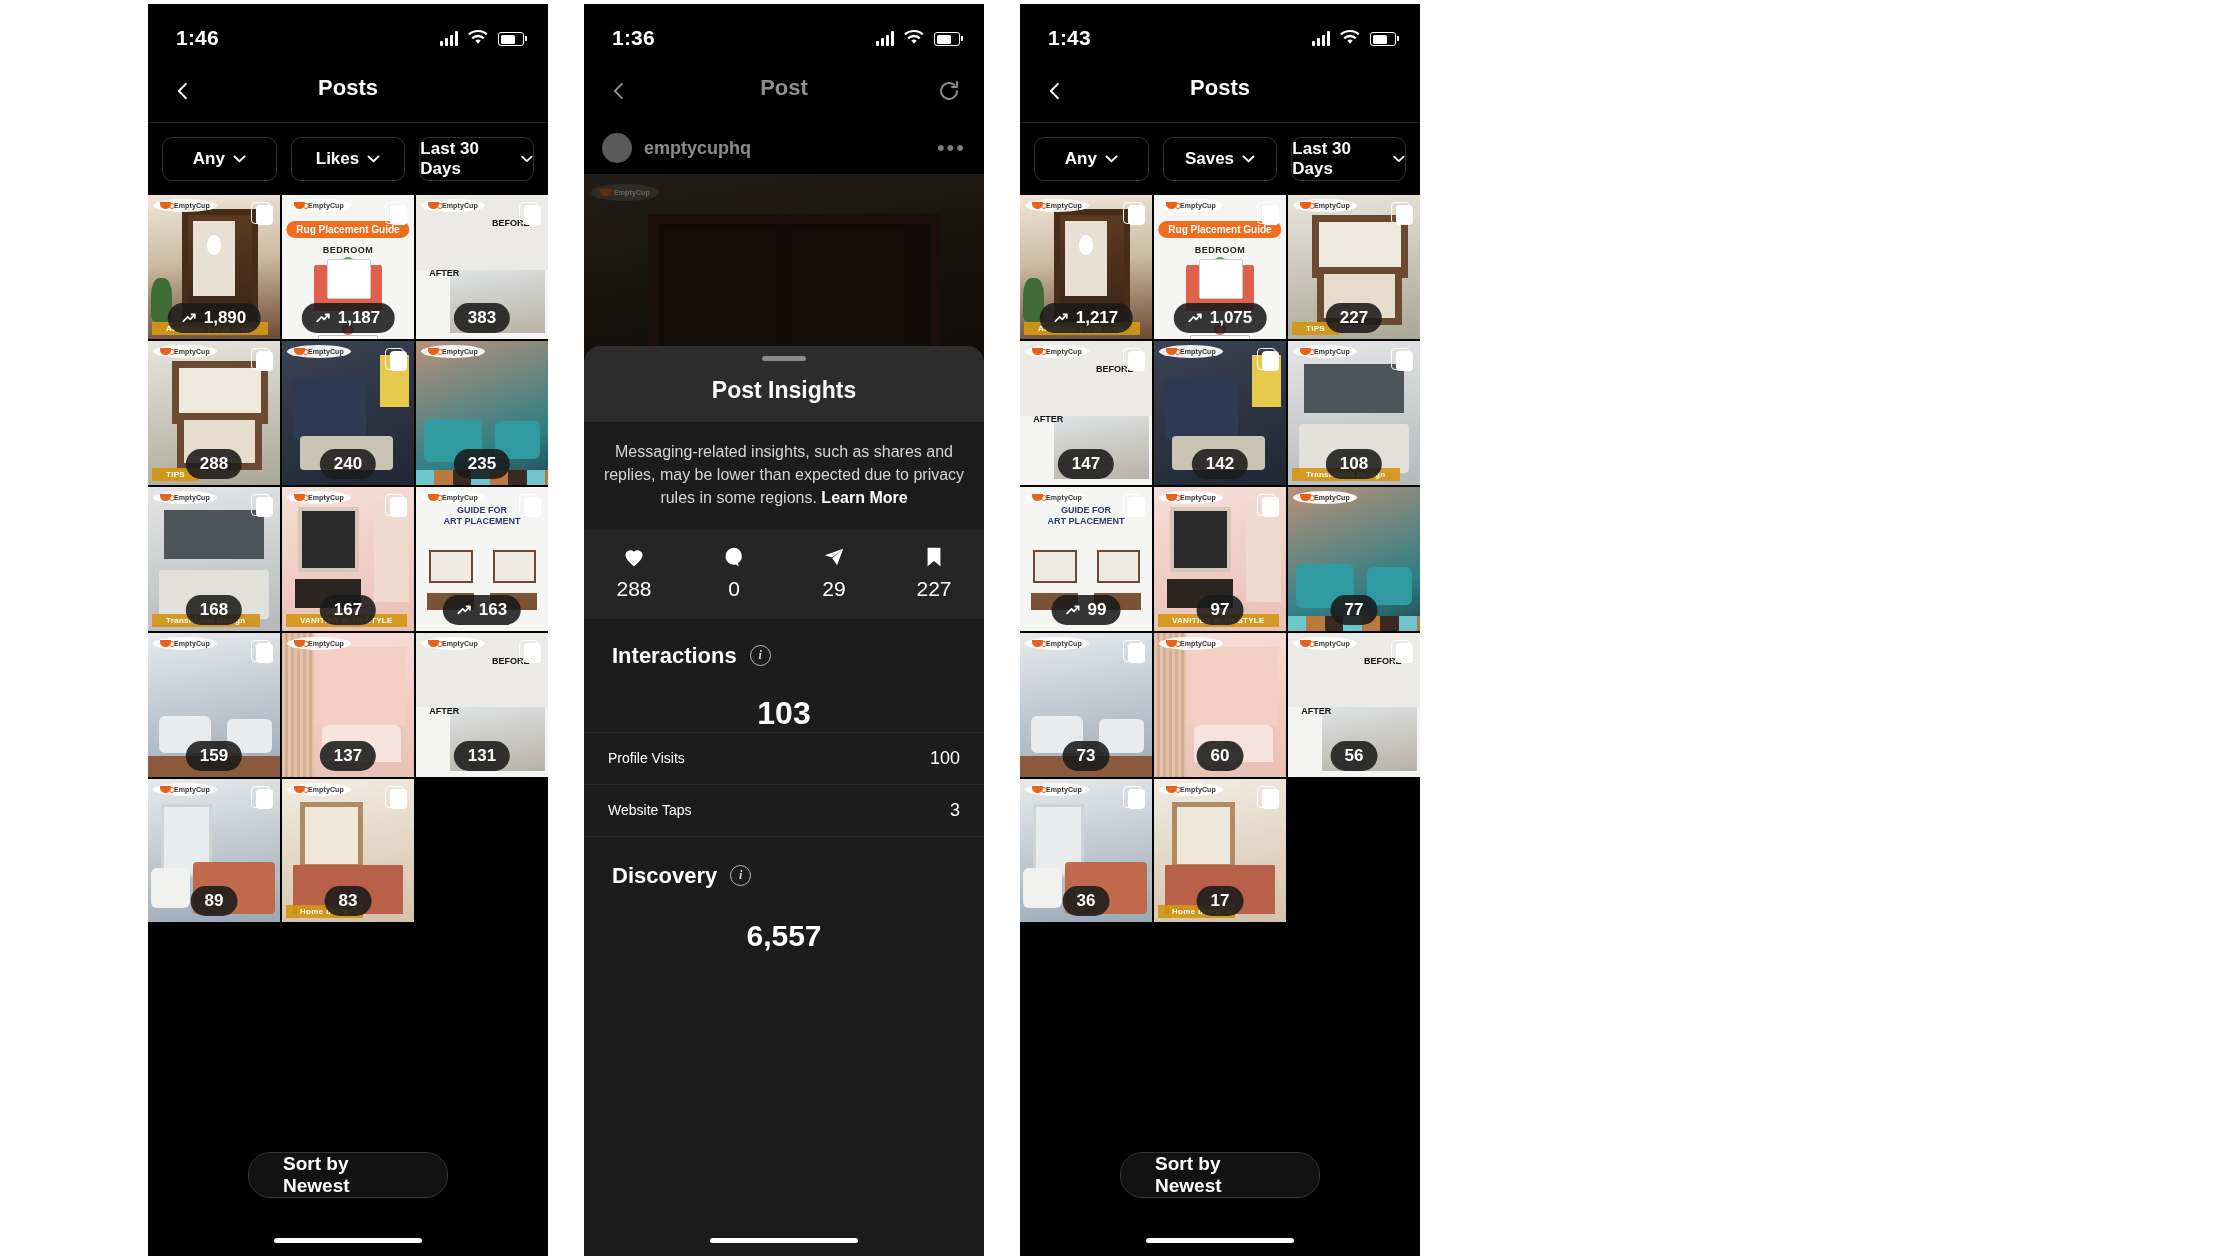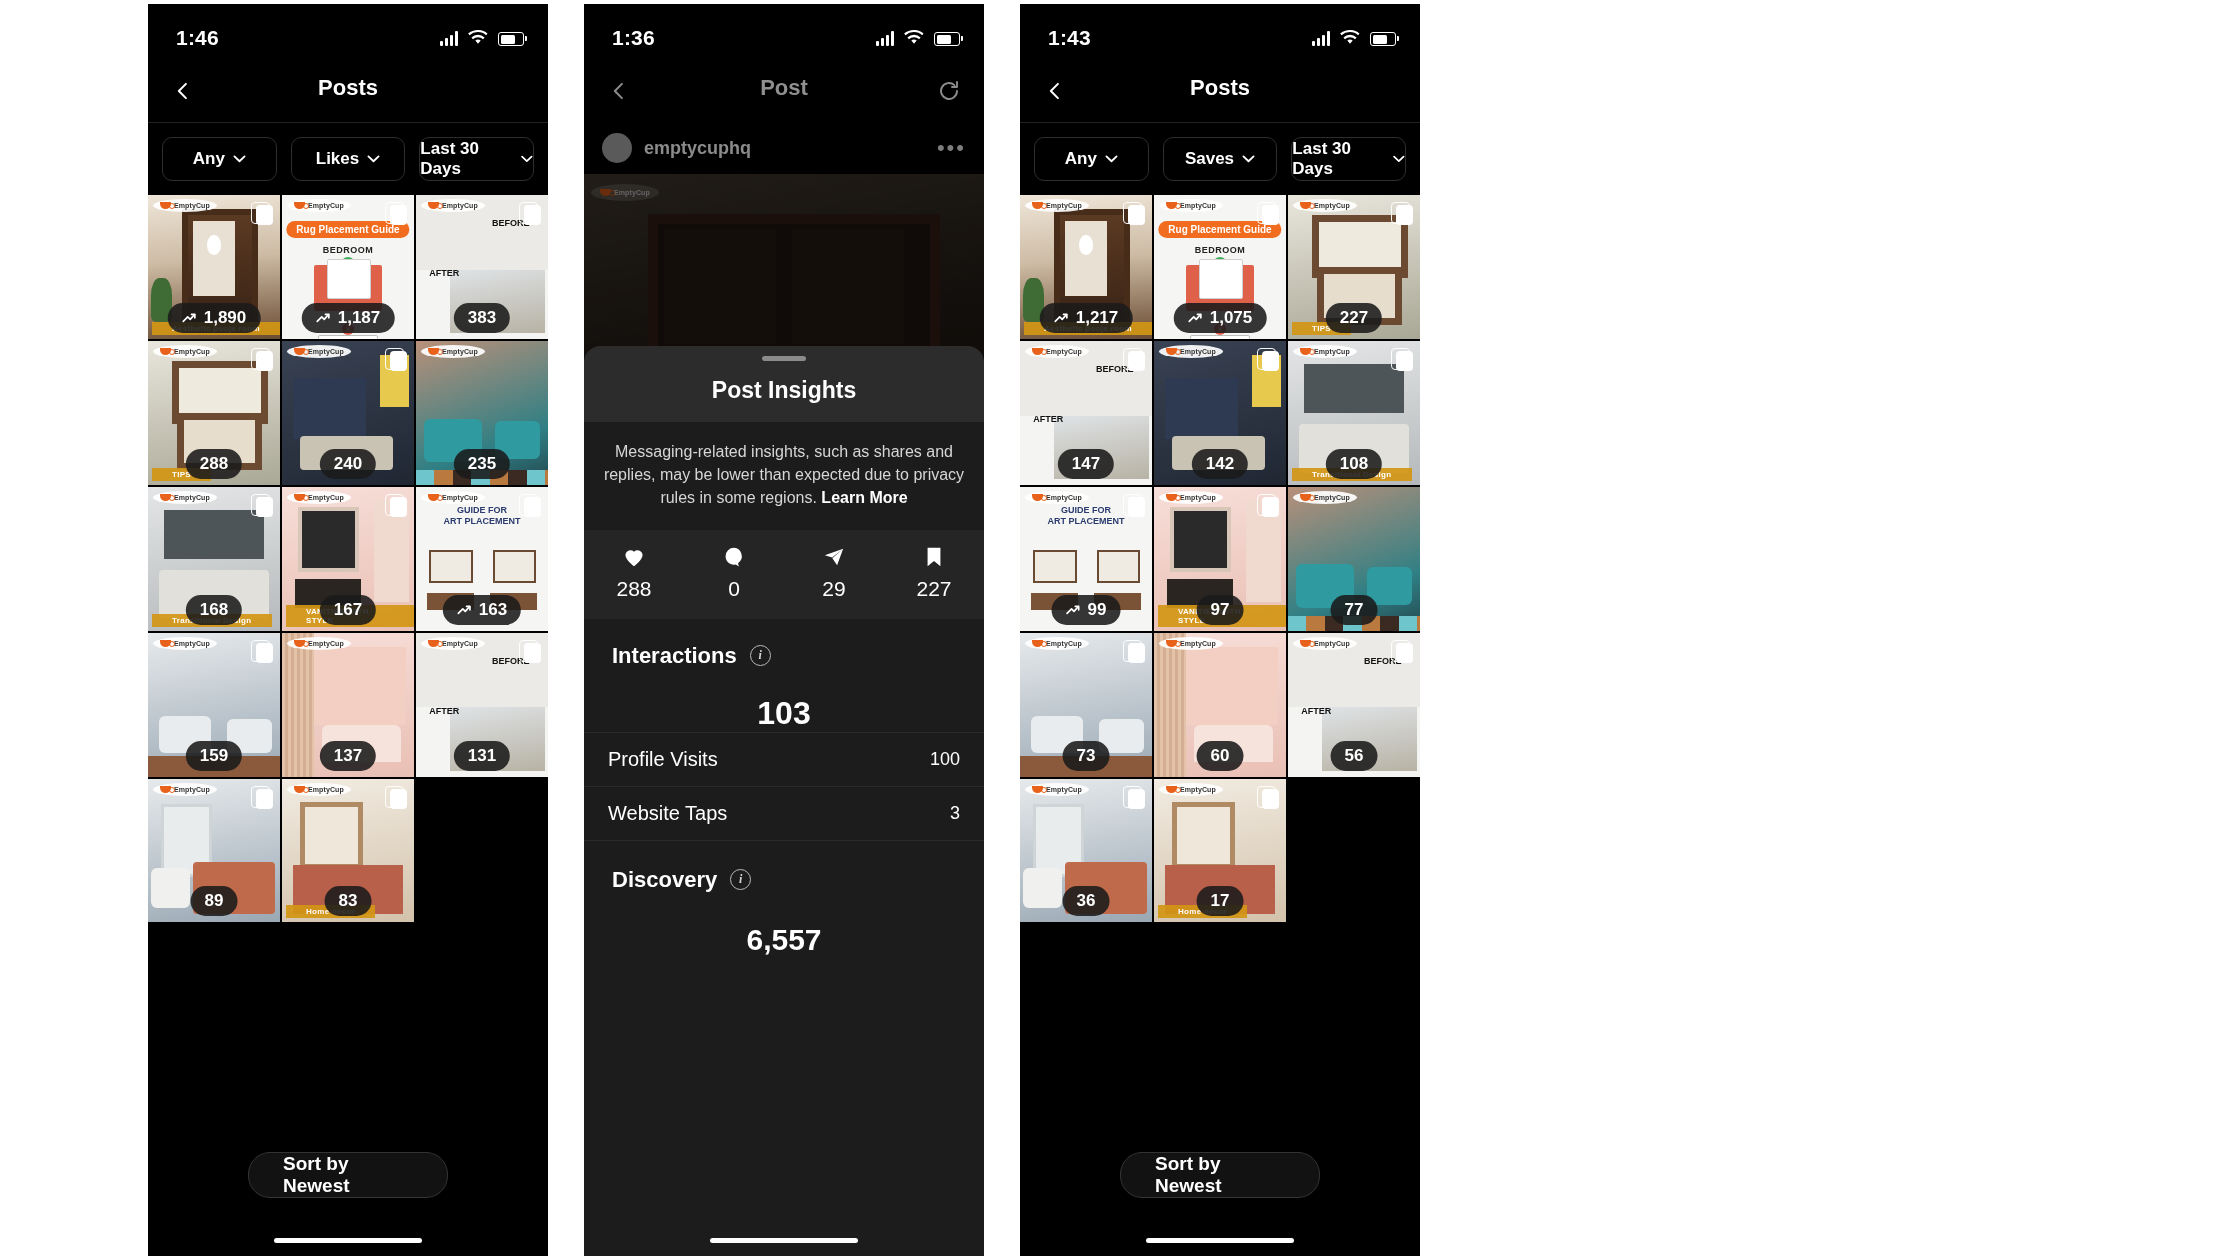--- a/index.html
+++ b/index.html
@@ -45,21 +45,21 @@
   .badge svg{width:15px;height:15px;flex:none;}
   .carousel{position:absolute;right:7px;top:7px;width:22px;height:22px;}
   .carousel .c1{position:absolute;right:3px;top:0;width:17px;height:20px;border:1.6px solid rgba(255,255,255,.95);border-radius:4px;}
   .carousel .c2{position:absolute;right:0;top:3px;width:17px;height:20px;background:#fff;border-radius:4px;}
   .wm{position:absolute;left:5px;top:4px;background:rgba(255,255,255,.92);border-radius:50%;padding:3px 7px;display:flex;align-items:center;gap:3px;}
   .wm .cup{width:11px;height:7px;background:#e8621c;border-radius:0 0 6px 6px;position:relative;}
   .wm .cup::after{content:"";position:absolute;right:-4px;top:1px;width:4px;height:4px;border:1.3px solid #e8621c;border-radius:50%;}
   .wm b{font-size:7px;color:#333;font-weight:700;letter-spacing:.1px;}
 
   
-  .lbl{position:absolute;color:#fff;font-size:8px;font-weight:800;padding:2px 20px;letter-spacing:.3px;}
+  .lbl{position:absolute;color:#fff;font-size:8px;font-weight:800;padding:2px 14px;letter-spacing:.3px;}
 
   
   .sortbtn{position:absolute;left:50%;transform:translateX(-50%);bottom:58px;background:#121212;border:1px solid #343434;color:#fff;border-radius:22px;height:44px;padding:0 34px;display:flex;align-items:center;font-size:19px;font-weight:700;box-shadow:0 3px 14px rgba(0,0,0,.55);}
 
   .homebar{position:absolute;left:50%;transform:translateX(-50%);bottom:13px;width:148px;height:5px;border-radius:3px;background:#fff;}
 
   
   .dim{position:absolute;inset:0;background:rgba(0,0,0,.55);}
   .posthdr{position:relative;height:52px;padding:0 18px;display:flex;align-items:center;gap:12px;}
   .avatar{width:30px;height:30px;border-radius:50%;background:#5a5a5a;flex:none;}
@@ -76,21 +76,21 @@
   .metrics{display:flex;padding:16px 0 18px;background:#252525;}
   .metric{flex:1;display:flex;flex-direction:column;align-items:center;gap:9px;}
   .metric svg{width:22px;height:22px;}
   .metric span{color:#fff;font-size:21px;font-weight:400;}
   .sect{padding:20px 24px 4px;display:flex;align-items:center;gap:9px;}
   .sect h3{margin:4px;color:#fff;font-size:22px;font-weight:700;}
   .info{width:19px;height:19px;border:1.6px solid #b9b9b9;border-radius:50%;display:flex;align-items:center;justify-content:center;color:#d8d8d8;font-size:12px;font-weight:700;font-style:italic;font-family:"Liberation Serif",serif;}
   .bignum{text-align:center;color:#fff;font-size:32px;font-weight:700;padding-top:18px;}
   .bigsub{text-align:center;color:#b5b5b5;font-size:16px;padding:4px 0 14px;}
   .row{display:flex;align-items:center;justify-content:space-between;padding:15px 24px;border-top:1px solid #2a2a2a;}
-  .row .k{color:#fff;font-size:20px;}
+  .row .k{color:#fff;font-size:14px;}
   .row .v{color:#fff;font-size:18px;}
   .bignum2{text-align:center;color:#fff;font-size:30px;font-weight:700;padding-top:22px;}
 
   
   .a-room{background:linear-gradient(175deg,#efe6d9 0%,#cdbba4 45%,#6a4b33 100%);}
   .a-white{background:#f4f4f2;}
   .a-dark{background:linear-gradient(160deg,#3a4354 0%,#202733 100%);}
   .a-pink{background:linear-gradient(170deg,#f7ded9 0%,#e9bfb4 100%);}
   .a-gray{background:linear-gradient(170deg,#e3e5e6 0%,#b6b9bb 100%);}
   .a-teal{background:linear-gradient(160deg,#b9907a 0%,#2f7f84 70%,#24474f 100%);}

